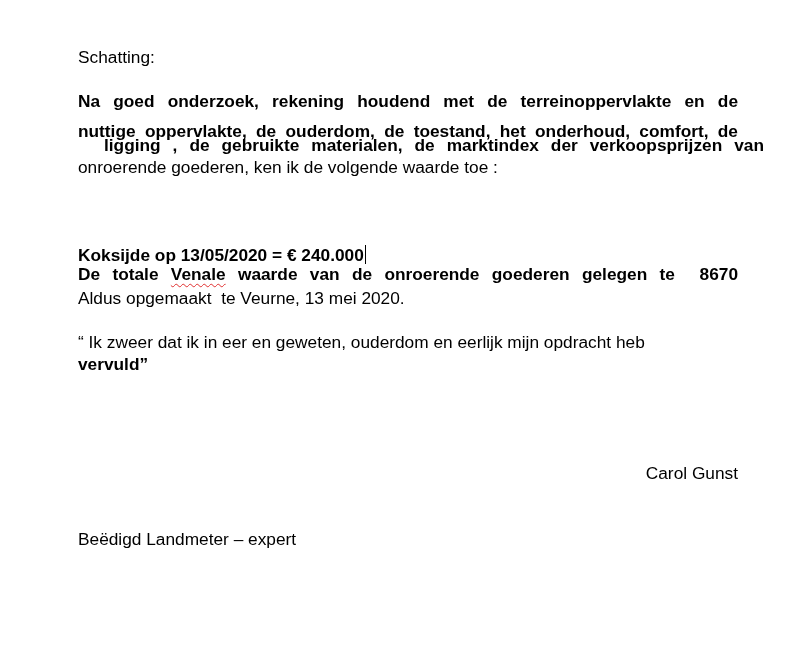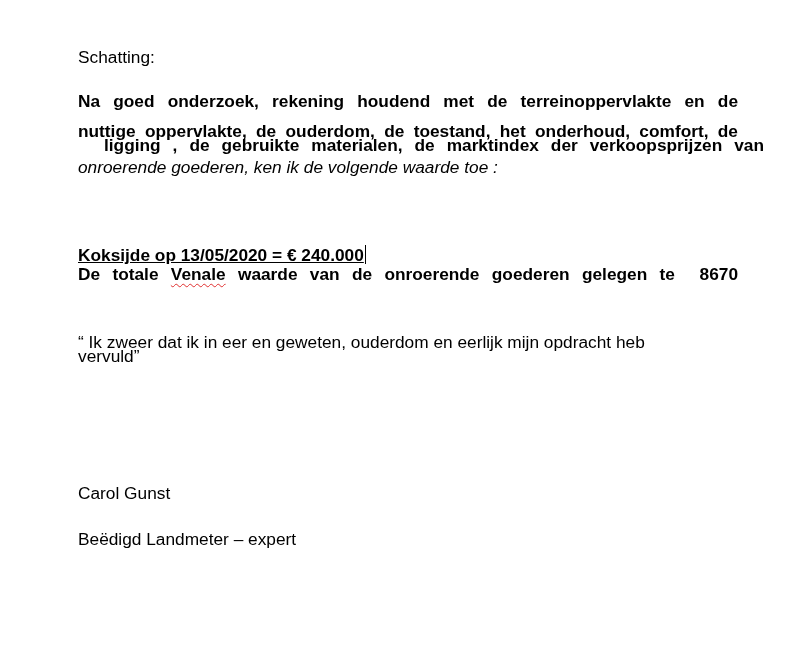--- a/index.html
+++ b/index.html
@@ -57,32 +57,33 @@
 <body>
 
 <div class="page">
 
   <p class="p" style="top:46px;">Schatting:</p>
 
   <div>
     <p class="p justify-full" style="top:90px;">Na goed onderzoek, rekening houdend met de terreinoppervlakte en de</p>
     <p class="p justify-full" style="top:120px;">nuttige oppervlakte, de ouderdom, de toestand, het onderhoud, comfort, de</p>
     <p class="p justify-full" style="top:134px;margin-left:26px;">ligging , de gebruikte materialen, de marktindex der verkoopsprijzen van</p>
-    <p class="p" style="top:156px;font-style:italic;">onroerende goederen, ken ik de volgende waarde toe :</p>
+    <p class="p" style="top:156px;">onroerende goederen, ken ik de volgende waarde toe :</p>
   </div>
 
   <div>
     <p class="p bold justify-full" style="top:222px;margin-top:41px;"><span style="white-space:pre;">De totale </span><span class="squiggle">Venale</span><span style="white-space:pre;"> waarde van de onroerende goederen gelegen te  8670</span></p>
-    <p class="p bold" style="top:244px;text-decoration:underline;"><span>Koksijde op 13/05/2020 = € 240.000</span><span class="caret"></span></p>
+    <p class="p bold" style="top:244px;"><span>Koksijde op 13/05/2020 = € 240.000</span><span class="caret"></span></p>
   </div>
 
+  <p class="p" style="top:287px; white-space:pre;">Aldus opgemaakt  te Veurne, 13 mei 2020.</p>
 
   <div>
     <p class="p" style="top:331px;">“ Ik zweer dat ik in eer en geweten, ouderdom en eerlijk mijn opdracht heb</p>
-    <p class="p" style="top:345px;">vervuld”</p>
+    <p class="p" style="top:353px;font-weight:bold;">vervuld”</p>
   </div>
 
   <div>
-    <p class="p" style="top:482px;">Carol Gunst</p>
+    <p class="p" style="top:462px;text-align:right;">Carol Gunst</p>
     <p class="p" style="top:484px;margin-top:44px;">Beëdigd Landmeter – expert</p>
   </div>
 
 </div>
 
 </body></html>

